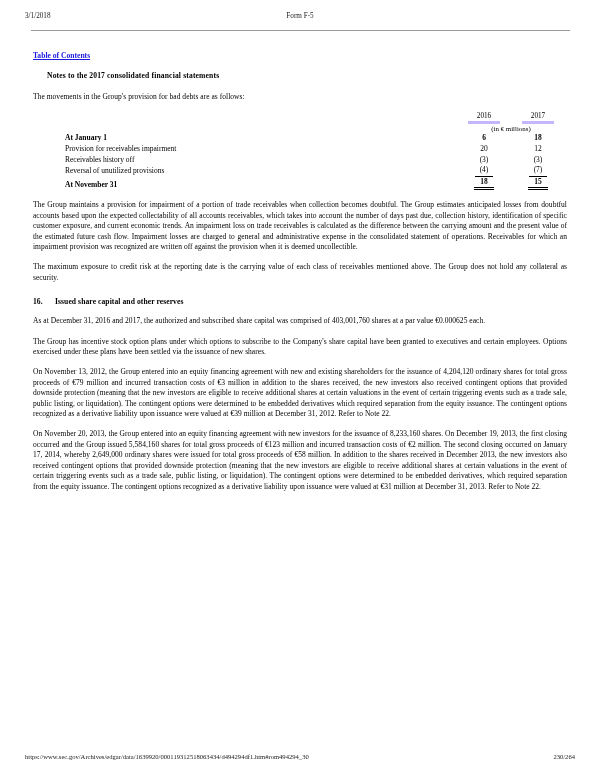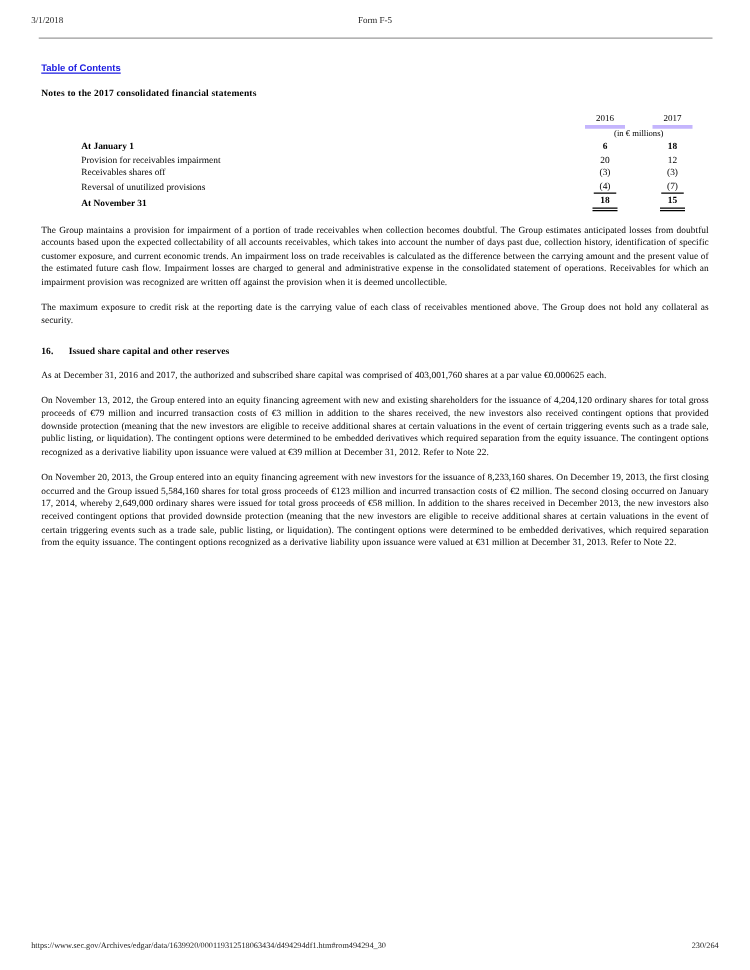--- a/index.html
+++ b/index.html
@@ -60,33 +60,33 @@
   
   .content {
     position: absolute;
     left: 33px;
     top: 44px;
     width: 534px;
   }
 
   .toc-link {
     display: inline-block;
-    font-family: Liberation Sans, sans-serif;
+    font-family: Liberation Serif, serif;
     font-size: 7.6px;
     font-weight: bold;
     color: #1a1ae0;
     text-decoration: underline;
     margin-bottom: 11px;
     cursor: pointer;
   }
 
   .notes-title {
     font-size: 7.6px;
     font-weight: bold;
-    margin: 0 0 12px 0;
+    margin: 0 0 12px 14px;
     letter-spacing: 0.02em;
   }
 
   p.body-text {
     font-size: 7.5px;
     line-height: 10.4px;
     margin: 0 0 10px 0;
     text-align: left;
     letter-spacing: 0.005em;
   }
@@ -221,20 +221,21 @@
     <span class="ph-title">Form F-5</span>
   </div>
   <div class="header-rule"></div>
 
   <div class="content">
 
     <a class="toc-link" href="#">Table of Contents</a>
 
     <div class="notes-title">Notes to the 2017 consolidated financial statements</div>
 
+    <p class="body-text">The movements in the Group's provision for bad debts are as follows:</p>
 
     
     <div class="fin-table-wrap">
       <table class="fin-table">
         <thead>
           <tr>
             <th class="fin-label"></th>
             <th class="fin-spacer"></th>
             <th class="col-head"><span class="hd">2016</span></th>
             <th class="col-head"><span class="hd">2017</span></th>
@@ -252,21 +253,21 @@
             <td class="fin-num bold"><span class="plain-num">6</span></td>
             <td class="fin-num bold"><span class="plain-num">18</span></td>
           </tr>
           <tr>
             <td class="fin-label">Provision for receivables impairment</td>
             <td class="fin-spacer"></td>
             <td class="fin-num"><span class="plain-num">20</span></td>
             <td class="fin-num"><span class="plain-num">12</span></td>
           </tr>
           <tr>
-            <td class="fin-label">Receivables shares off</td>
+            <td class="fin-label">Receivables history off</td>
             <td class="fin-spacer"></td>
             <td class="fin-num"><span class="plain-num">(3)</span></td>
             <td class="fin-num"><span class="plain-num">(3)</span></td>
           </tr>
           <tr>
             <td class="fin-label">Reversal of unutilized provisions</td>
             <td class="fin-spacer"></td>
             <td class="fin-num"><span class="ul-single">(4)</span></td>
             <td class="fin-num"><span class="ul-single">(7)</span></td>
           </tr>
@@ -283,20 +284,21 @@
     <p class="body-text justified">The Group maintains a provision for impairment of a portion of trade receivables when collection becomes doubtful. The Group estimates anticipated losses from doubtful accounts based upon the expected collectability of all accounts receivables, which takes into account the number of days past due, collection history, identification of specific customer exposure, and current economic trends. An impairment loss on trade receivables is calculated as the difference between the carrying amount and the present value of the estimated future cash flow. Impairment losses are charged to general and administrative expense in the consolidated statement of operations. Receivables for which an impairment provision was recognized are written off against the provision when it is deemed uncollectible.</p>
 
     <p class="body-text justified">The maximum exposure to credit risk at the reporting date is the carrying value of each class of receivables mentioned above. The Group does not hold any collateral as security.</p>
 
     <div class="section-head">
       <span class="sec-num">16.</span><span>Issued share capital and other reserves</span>
     </div>
 
     <p class="body-text justified">As at December 31, 2016 and 2017, the authorized and subscribed share capital was comprised of 403,001,760 shares at a par value €0.000625 each.</p>
 
+    <p class="body-text justified">The Group has incentive stock option plans under which options to subscribe to the Company's share capital have been granted to executives and certain employees. Options exercised under these plans have been settled via the issuance of new shares.</p>
 
     <p class="body-text justified">On November 13, 2012, the Group entered into an equity financing agreement with new and existing shareholders for the issuance of 4,204,120 ordinary shares for total gross proceeds of €79 million and incurred transaction costs of €3 million in addition to the shares received, the new investors also received contingent options that provided downside protection (meaning that the new investors are eligible to receive additional shares at certain valuations in the event of certain triggering events such as a trade sale, public listing, or liquidation). The contingent options were determined to be embedded derivatives which required separation from the equity issuance. The contingent options recognized as a derivative liability upon issuance were valued at €39 million at December 31, 2012. Refer to Note 22.</p>
 
     <p class="body-text justified">On November 20, 2013, the Group entered into an equity financing agreement with new investors for the issuance of 8,233,160 shares. On December 19, 2013, the first closing occurred and the Group issued 5,584,160 shares for total gross proceeds of €123 million and incurred transaction costs of €2 million. The second closing occurred on January 17, 2014, whereby 2,649,000 ordinary shares were issued for total gross proceeds of €58 million. In addition to the shares received in December 2013, the new investors also received contingent options that provided downside protection (meaning that the new investors are eligible to receive additional shares at certain valuations in the event of certain triggering events such as a trade sale, public listing, or liquidation). The contingent options were determined to be embedded derivatives, which required separation from the equity issuance. The contingent options recognized as a derivative liability upon issuance were valued at €31 million at December 31, 2013. Refer to Note 22.</p>
 
   </div>
 
 
   <div class="print-footer">
     <span class="pf-url">https://www.sec.gov/Archives/edgar/data/1639920/000119312518063434/d494294df1.htm#rom494294_30</span>

